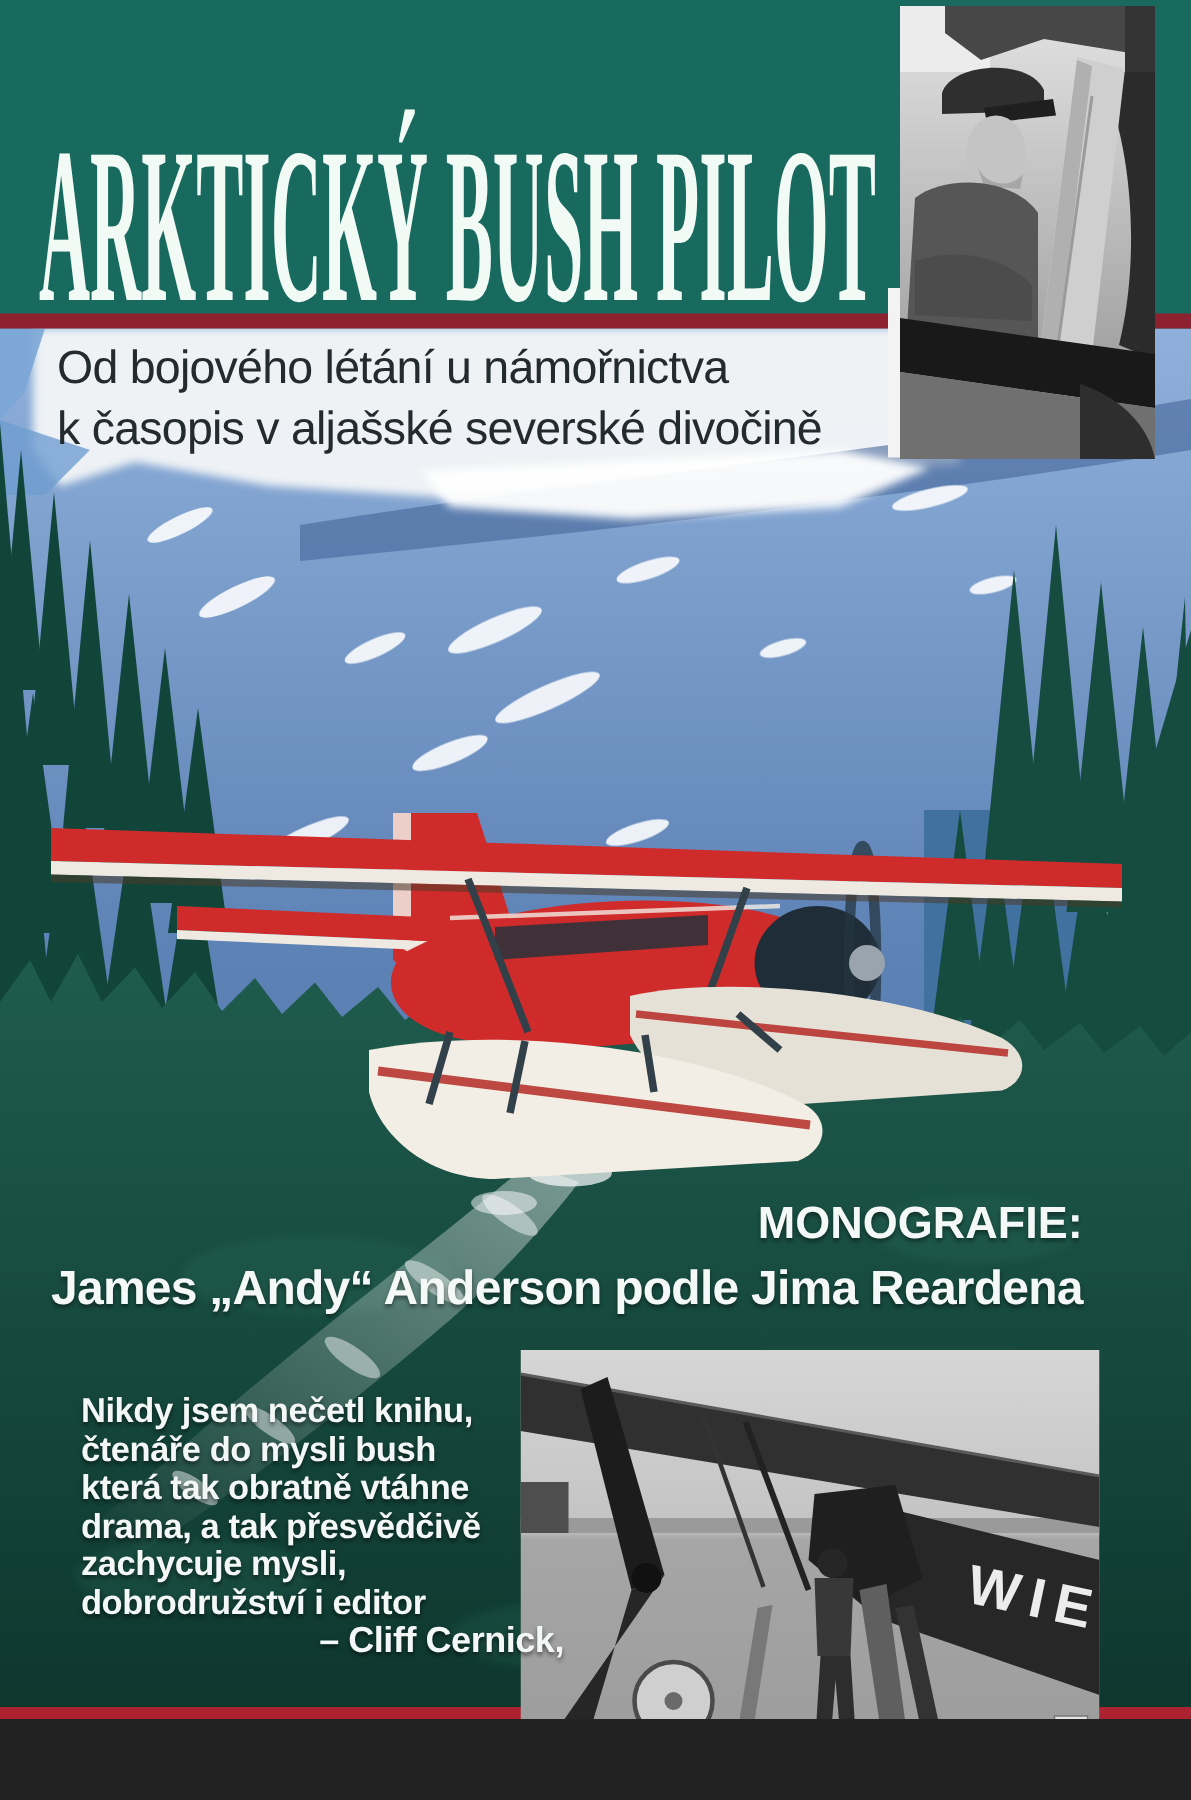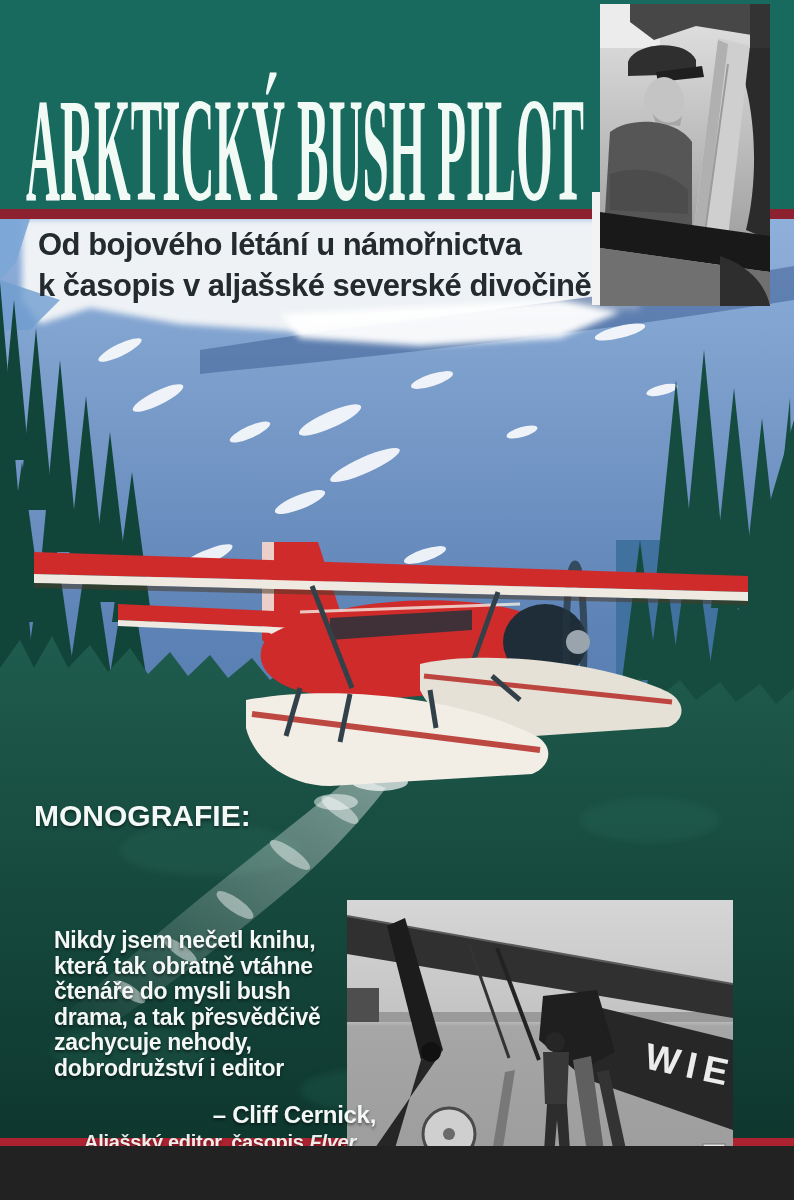--- a/index.html
+++ b/index.html
@@ -3,36 +3,36 @@
 <meta charset="utf-8">
 <style>
   html,body{margin:0;padding:0;background:#222;}
   .cover{
     position:relative;width:794px;height:1146px;overflow:hidden;
     background:#ef4444;font-family:"Liberation Sans",sans-serif;
   }
   .art{position:absolute;left:0;top:0;z-index:0;}
   .txt{position:absolute;z-index:3;}
   .subtitle{
-    left:38px;top:224px;font-size:31px;font-weight:bold;
+    left:38px;top:224px;font-size:31px;font-weight:normal;
     color:#242b2f;line-height:41px;letter-spacing:-0.5px;white-space:nowrap;
   }
   .monograph{
     left:34px;top:799px;color:#f4f8f6;font-weight:bold;white-space:nowrap;
     text-shadow:0 2px 3px rgba(0,0,0,.45);
     text-align:right;
   }
   .monograph .label{font-size:30px;line-height:34px;}
   .monograph .authors{font-size:32px;line-height:34px;margin-top:8px;letter-spacing:-0.5px;}
   .quote{
     left:54px;top:928px;width:330px;color:#f3f7f5;font-weight:bold;
     font-size:23px;line-height:25.5px;letter-spacing:-0.3px;
     text-shadow:0 2px 3px rgba(0,0,0,.5);
   }
-  .quote .attr{margin-top:21px;width:322px;text-align:right;font-size:24px;}
+  .quote .attr{margin-top:0;width:322px;text-align:right;font-size:24px;}
   .quote .credit{margin-top:2px;margin-left:30px;font-size:20px;font-weight:bold;opacity:.95;}
   .quote .credit .pub{font-style:italic;margin-left:6px;}
 </style>
 </head>
 <body>
 
 <div class="cover">
 
   <svg class="art" width="794" height="1200" viewBox="0 0 794 1200">
     <defs>
@@ -260,28 +260,26 @@
     </g>
   </svg>
 
   <div class="txt subtitle">
     <div>Od bojového létání u námořnictva</div>
     <div>k časopis v aljašské severské divočině</div>
   </div>
 
   <div class="txt monograph">
     <div class="label">MONOGRAFIE:</div>
+    <div class="authors">James „Andy“ Anderson podle Jima Reardena</div>
   </div>
 
   <div class="txt quote">
     <div>Nikdy jsem nečetl knihu,</div>
+    <div>čtenáře do mysli bush</div>
     <div>která tak obratně vtáhne</div>
-    <div>čtenáře do mysli bush</div>
     <div>drama, a tak přesvědčivě</div>
-    <div>zachycuje nehody,</div>
+    <div>zachycuje mysli,</div>
     <div>dobrodružství i editor</div>
     <div class="attr">– Cliff Cernick,</div>
-    <div class="credit">
-      <span>Aljašský editor, časopis</span><span class="pub">Flyer</span>
-    </div>
   </div>
 
 </div>
 
 </body></html>

